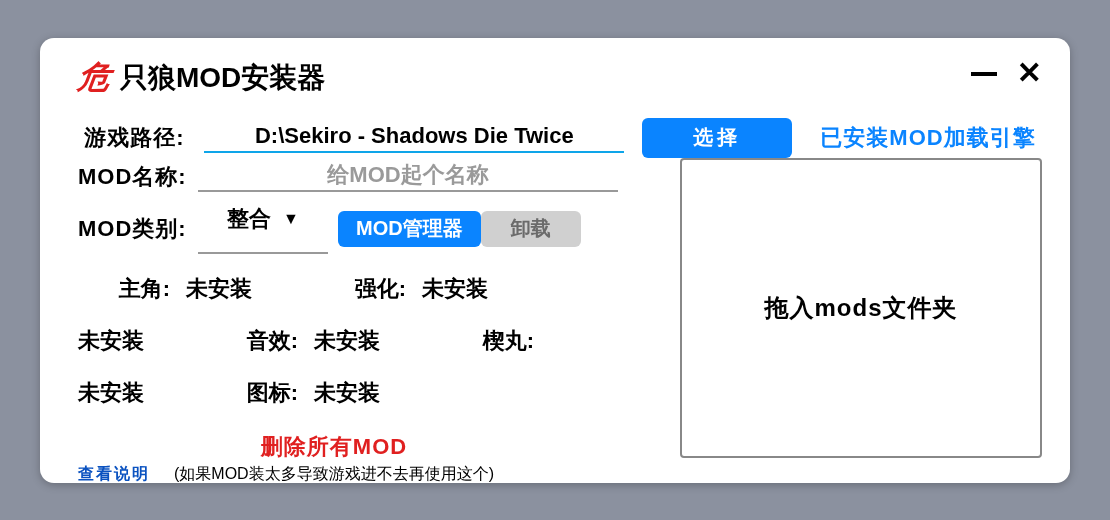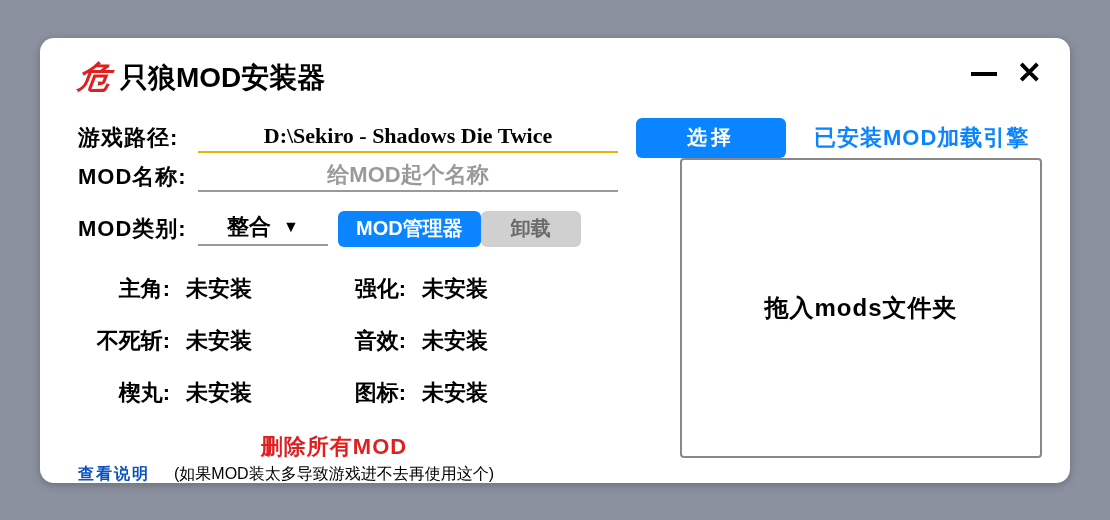--- a/index.html
+++ b/index.html
@@ -82,24 +82,23 @@
       width: 120px;
       flex-shrink: 0;
       letter-spacing: 1px;
     }
     .path-value {
       font-size: 22px;
       font-weight: bold;
       color: #000;
       flex: 1;
       text-align: center;
-      border-bottom: 2px solid #eab308;
+      border-bottom: 2px solid #0ea5e9;
       padding-bottom: 2px;
       white-space: nowrap;
-      font-family: Liberation Serif, serif;
     }
     .mod-name-input {
       flex: 1;
       border: none;
       border-bottom: 2px solid #999;
       font-size: 22px;
       font-weight: bold;
       text-align: center;
       padding-bottom: 2px;
       color: #000;
@@ -111,21 +110,21 @@
     }
     .cat-select {
       width: 130px;
       display: flex;
       align-items: center;
       justify-content: center;
       gap: 12px;
       border-bottom: 2px solid #999;
       font-size: 22px;
       font-weight: bold;
-      padding-bottom: 2px;
+      padding-bottom: 18px;
       margin-right: 10px;
       cursor: pointer;
     }
     .chevron {
       font-size: 16px;
     }
     .btn {
       height: 36px;
       border: none;
       border-radius: 6px;
@@ -220,20 +219,21 @@
       align-items: center;
       justify-content: center;
       font-size: 24px;
       font-weight: bold;
       color: #000;
       letter-spacing: 1px;
     }
     .top-line {
       display: flex;
       align-items: center;
+      justify-content: center;
     }
     .left-top {
       display: flex;
       align-items: center;
       flex: 0 0 540px;
     }
   </style>
 </head>
 <body>
 
@@ -271,21 +271,20 @@
         <button class="btn btn-blue">MOD管理器</button>
         <button class="btn btn-grey">卸载</button>
       </div>
 
       <div class="status-grid">
         <span class="status-label">主角:</span>
         <span class="status-value">未安装</span>
         <span class="status-label">强化:</span>
         <span class="status-value">未安装</span>
 
-        <span class="status-label">不死斩:</span>
         <span class="status-value">未安装</span>
         <span class="status-label">音效:</span>
         <span class="status-value">未安装</span>
 
         <span class="status-label">楔丸:</span>
         <span class="status-value">未安装</span>
         <span class="status-label">图标:</span>
         <span class="status-value">未安装</span>
       </div>
 

